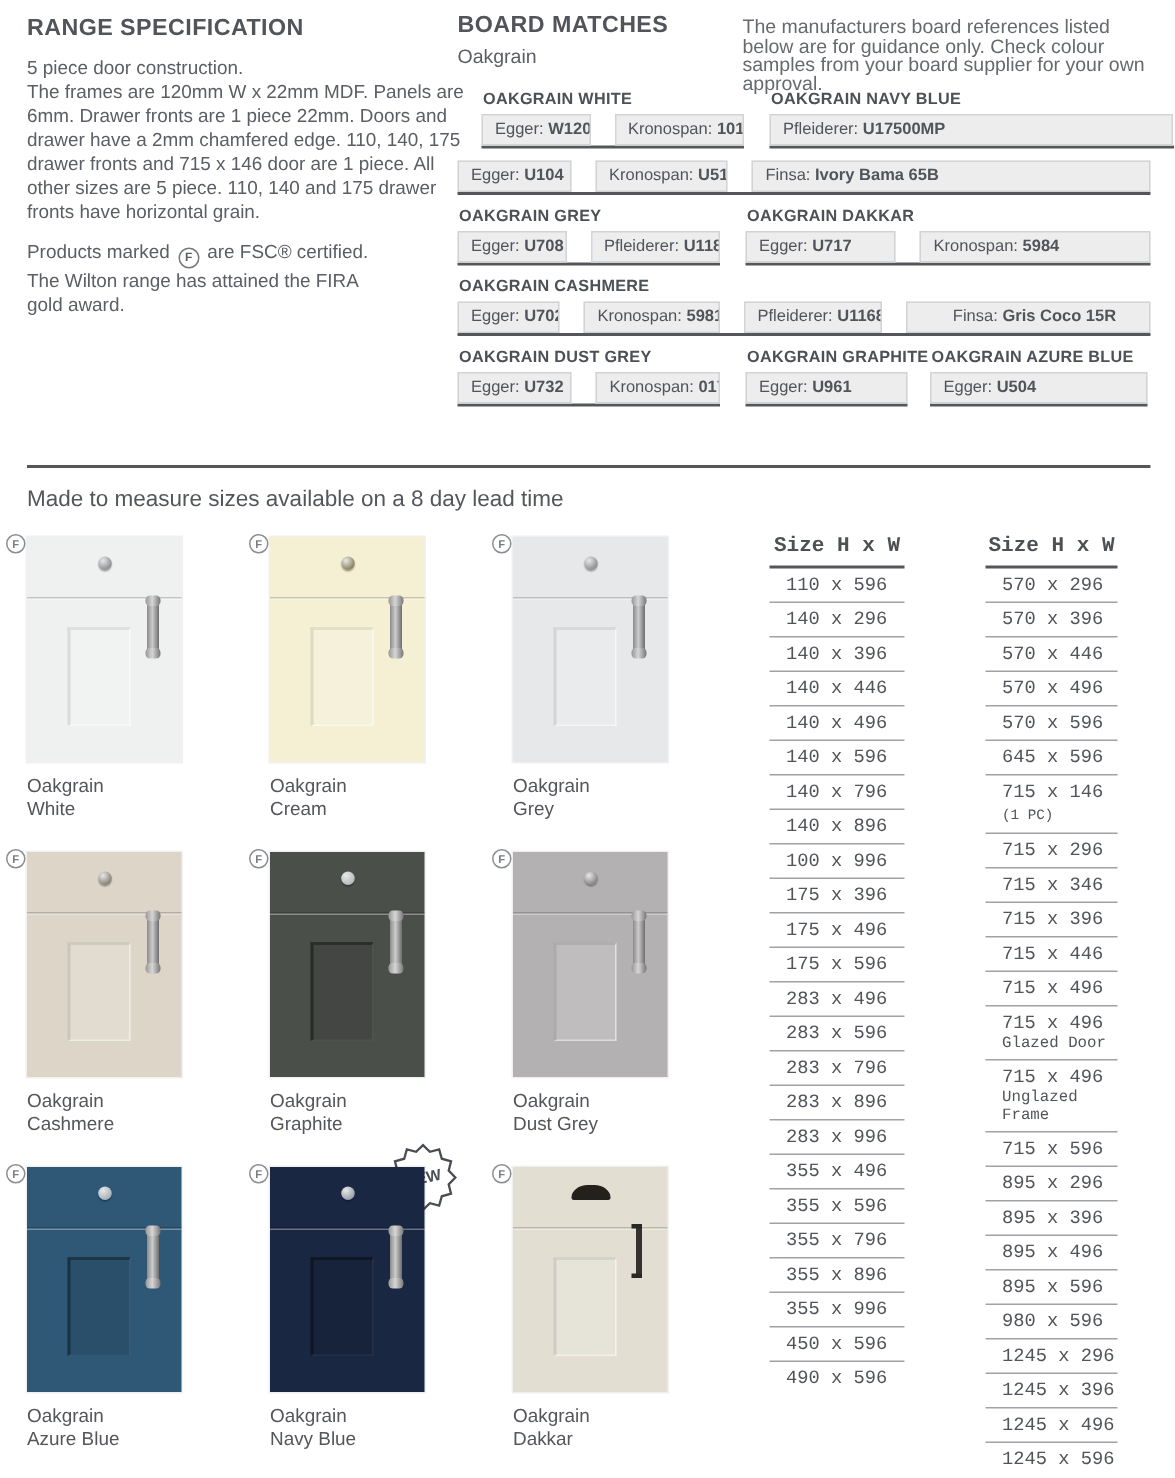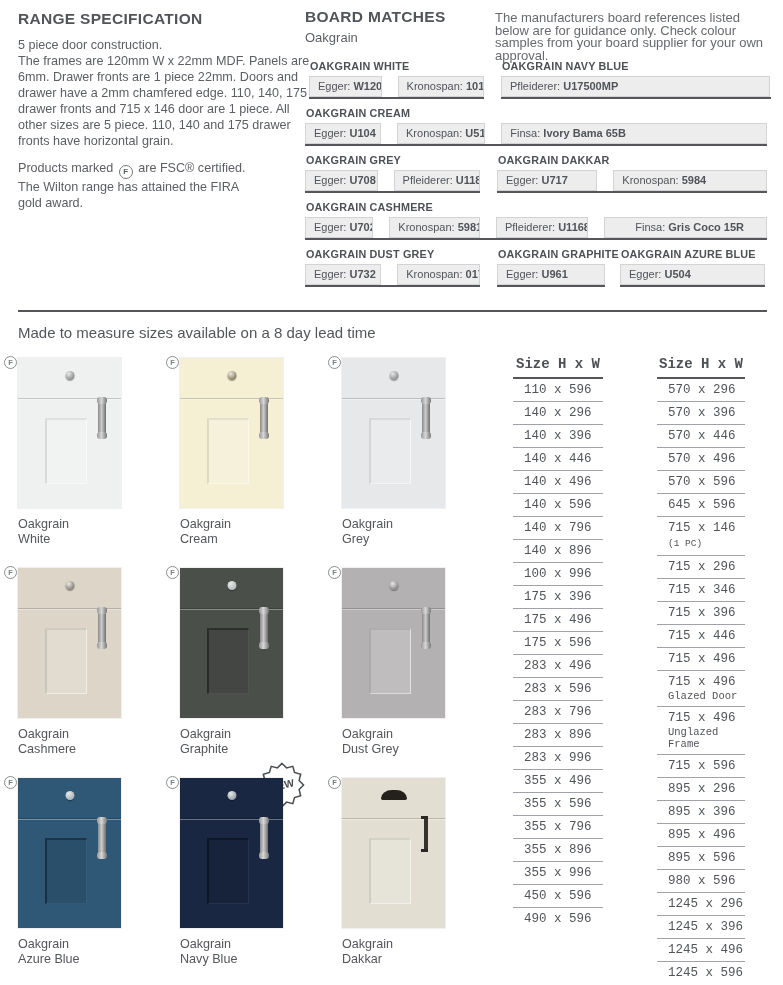--- a/index.html
+++ b/index.html
@@ -87,27 +87,27 @@
       <span class="circ">F</span>
       <span>are FSC® certified.</span>
     </div>
     <div class="body-text">The Wilton range has attained the FIRA gold award.</div>
   </div>
 
   <div class="boards">
     <div class="h-main" style="margin-bottom:2px;">BOARD MATCHES</div>
     <div class="boards-sub">Oakgrain</div>
     <div class="b-rows" id="board-rows">
-        <div class="b-row"><div class="b-group" style="width: 175px; margin-left: 4px;"><div class="b-title">OAKGRAIN WHITE</div><div class="b-cells">
+        <div class="b-row"><div class="b-group" style="width: 175px; margin-left: 16px;"><div class="b-title">OAKGRAIN WHITE</div><div class="b-cells">
               <div class="b-cell" style="width: 78px;"><span>Egger: </span><b>W1200</b></div>
               <div class="b-cell" style="width: 93px;"><span>Kronospan: </span><b>101</b></div>
             </div></div><div class="b-group" style="width: 270px; margin-left: 17px;"><div class="b-title">OAKGRAIN NAVY BLUE</div><div class="b-cells">
               <div class="b-cell" style="width: 269px;"><span>Pfleiderer: </span><b>U17500MP</b></div>
             </div></div></div>
-        <div class="b-row"><div class="b-group" style="width: 462px; margin-left: 0px;"><div class="b-title">OAKGRAIN CREAM</div><div class="b-cells">
+        <div class="b-row"><div class="b-group" style="width: 462px; margin-left: 0px;"><div class="b-cells">
               <div class="b-cell" style="width: 80px;"><span>Egger: </span><b>U104</b></div>
               <div class="b-cell" style="width: 93px;"><span>Kronospan: </span><b>U514</b></div>
               <div class="b-cell" style="width: 281px;"><span>Finsa: </span><b>Ivory Bama 65B</b></div>
             </div></div></div>
         <div class="b-row"><div class="b-group" style="width: 175px; margin-left: 0px;"><div class="b-title">OAKGRAIN GREY</div><div class="b-cells">
               <div class="b-cell" style="width: 78px;"><span>Egger: </span><b>U708</b></div>
               <div class="b-cell" style="width: 93px;"><span>Pfleiderer: </span><b>U1188</b></div>
             </div></div><div class="b-group" style="width: 270px; margin-left: 17px;"><div class="b-title">OAKGRAIN DAKKAR</div><div class="b-cells">
               <div class="b-cell" style="width: 105px;"><span>Egger: </span><b>U717</b></div>
               <div class="b-cell" style="width: 161px;"><span>Kronospan: </span><b>5984</b></div>

